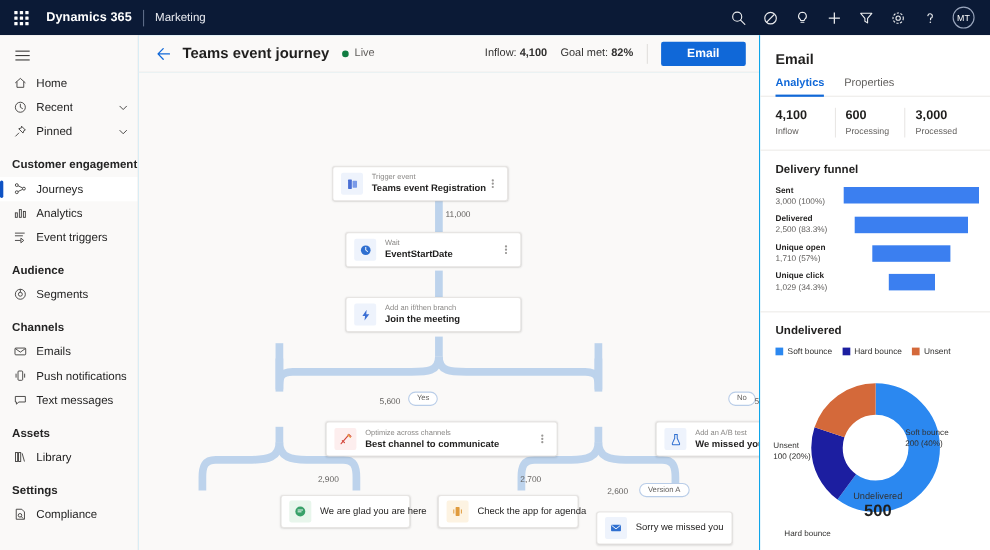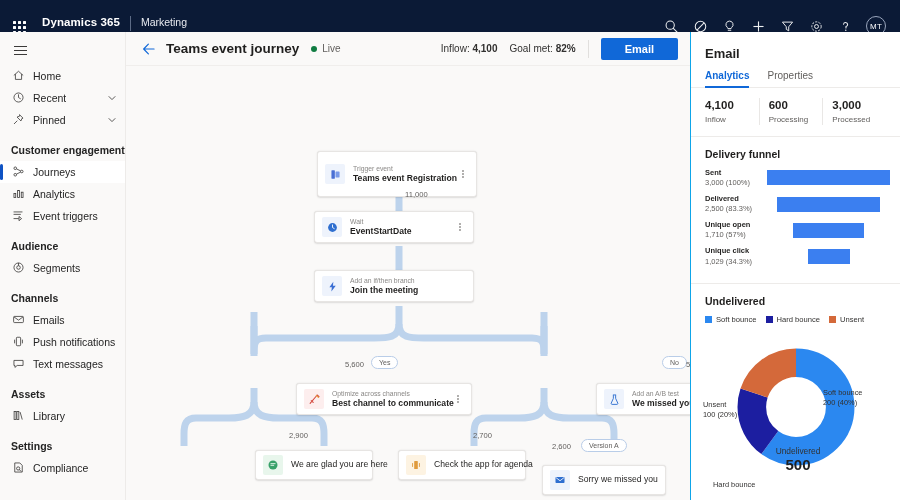--- a/index.html
+++ b/index.html
@@ -6,21 +6,21 @@
   html, body {
     width: 900px; height: 500px;
     font-family: "Liberation Sans", sans-serif;
     background: #faf9f8;
     overflow: hidden;
   }
 
   
   #topbar {
     height: 30px; background: #0b1a36; color: #fff;
-    display: flex; align-items: flex-start; padding: 16px 8px;
+    display: flex; align-items: center; padding: 16px 8px;
   }
   #waffle {
     width: 22px; height: 22px; display: flex; align-items: center; justify-content: center;
     cursor: pointer;
   }
   #waffle .grid {
     display: grid; grid-template-columns: repeat(3, 3px); grid-template-rows: repeat(3, 3px);
     gap: 2px;
   }
   #waffle .grid i { width: 3px; height: 3px; background: #fff; border-radius: 0.5px; display:block; }
@@ -408,21 +408,21 @@
           <path d="M128 322 L128 336"></path>
           <path d="M128 336 C128 350, 117 352, 103 352 L70 352 C60 352, 58 358, 58 368 L58 380"></path>
           <path d="M128 336 C128 350, 139 352, 153 352 L186 352 C196 352, 198 358, 198 368 L198 380"></path>
 
           <path d="M418 322 L418 336"></path>
           <path d="M418 336 C418 350, 407 352, 393 352 L360 352 C350 352, 348 358, 348 368 L348 380"></path>
           <path d="M418 336 C418 350, 429 352, 443 352 L476 352 C486 352, 488 358, 488 368 L488 380"></path>
         </g>
       </svg>
 
-      <div class="node" style="left:191px; top:85px; width:160px; height:46px;">
+      <div class="node" style="left:176px; top:85px; width:160px; height:32px;">
         <span class="node-ico" style="background:#eef3fc;">
           <svg width="13" height="13" viewBox="0 0 16 16">
               <rect x="3" y="2.8" width="4.2" height="10.4" rx=".6" fill="#4a6fd4"></rect>
               <rect x="8" y="4.2" width="5" height="7.6" rx=".6" fill="#7a9ae8"></rect>
             </svg>
         </span>
         <span class="node-txt">
           <span class="node-sub">Trigger event</span>
           <span class="node-title">Teams event Registration</span>
         </span>
@@ -463,21 +463,21 @@
           <span class="node-sub">Add an if/then branch</span>
           <span class="node-title">Join the meeting</span>
         </span>
       </div>
 
       <div class="edge-label" style="left:219px; top:294px;">5,600</div>
       <div class="pill" style="left:245px; top:290px;">Yes</div>
       <div class="pill" style="left:536px; top:290px;">No</div>
       <div class="edge-label" style="left:560px; top:294px;">5,400</div>
 
-      <div class="node" style="left:170px; top:317px; width:176px; height:32px;">
+      <div class="node" style="left:170px; top:317px; width:211px; height:32px;">
         <span class="node-ico" style="background:#fdeeee;">
           <svg width="13" height="13" viewBox="0 0 16 16">
               <path d="M2.6 12.8L10.6 3.4M11.2 2.4l2.4 2.2M4 9.4l2.4 2.2" stroke="#d4493f" stroke-width="1.3" fill="none" stroke-linecap="round"></path>
               <path d="M10.2 3l2.8 2.6" stroke="#e8a03a" stroke-width="1.3" stroke-linecap="round"></path>
             </svg>
         </span>
         <span class="node-txt">
           <span class="node-sub">Optimize across channels</span>
           <span class="node-title">Best channel to communicate</span>
         </span>

